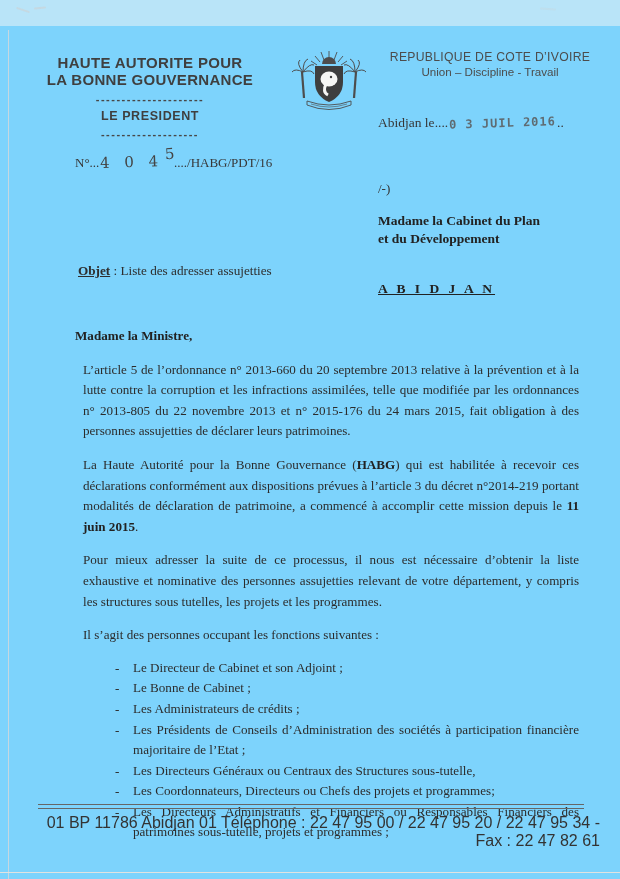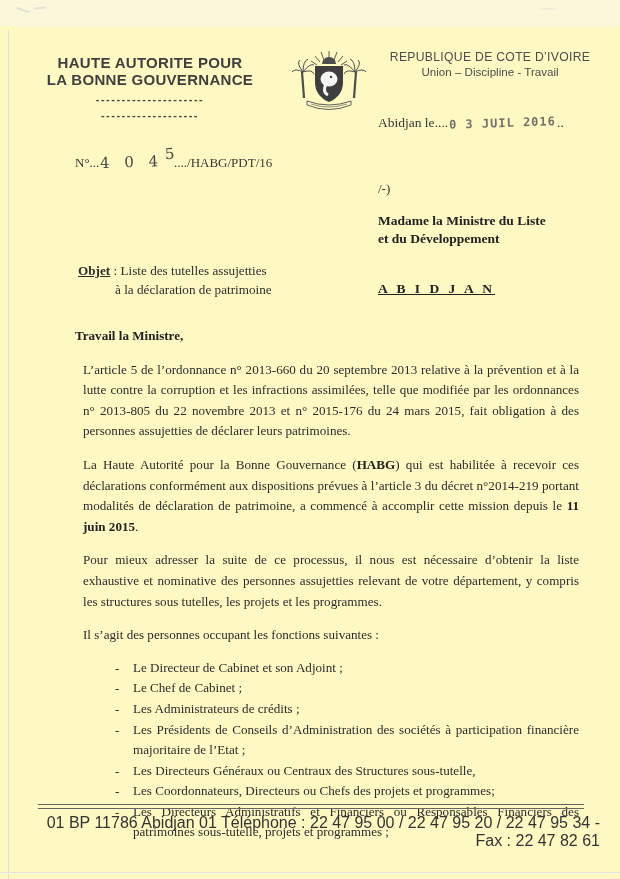--- a/index.html
+++ b/index.html
@@ -1,19 +1,19 @@
 <!DOCTYPE html>
 <html><head>
 <meta charset="utf-8">
 <style>
   html,body{margin:0;padding:0;background:#ffffff;}
   .page{
     position:relative;
     width:620px;height:879px;
-    background:#fef9c3;
+    background:#7dd3fc;
     font-family:"Liberation Serif", serif;
     color:#2e2e2e;
     overflow:hidden;
   }
   
   .scan-edge-left{position:absolute;left:8px;top:30px;width:1px;height:849px;background:#d8d8d8;opacity:.8;}
   .scan-edge-bottom{position:absolute;left:0;top:872px;width:620px;height:1px;background:#e2e2e0;}
   .scan-top-band{position:absolute;left:0;top:0;width:620px;height:26px;background:#f5f5f4;opacity:.5;}
   .pencil-mark{position:absolute;background:#cfcfcf;opacity:.55;border-radius:2px;}
   .pm1{left:16px;top:9px;width:14px;height:2px;transform:rotate(18deg);}
@@ -86,20 +86,21 @@
   <div class="pencil-mark pm1"></div>
   <div class="pencil-mark pm2"></div>
   <div class="pencil-mark pm3"></div>
 
   <div class="lh-left">
     <div class="org-name">
       <div>HAUTE AUTORITE POUR</div>
       <div>LA BONNE GOUVERNANCE</div>
     </div>
     <div class="dash-sep">---------------------</div>
+    <div class="president">LE PRESIDENT</div>
     <div class="dash-sep">-------------------</div>
   </div>
 
   <div class="ref-line">
     <span>N°</span><span>...</span><span class="hw">4 0 4</span><span class="hw-raised">5</span><span>....</span><span>/HABG/PDT/16</span>
   </div>
 
   <div class="emblem">
     <svg width="82" height="66" viewBox="0 0 82 66" xmlns="http://www.w3.org/2000/svg">
       <g stroke="#4d4d4d" stroke-width="1" fill="none">
@@ -138,45 +139,44 @@
     <div class="motto">Union – Discipline - Travail</div>
   </div>
 
   <div class="date-line">
     <span>Abidjan le</span><span>....</span><span class="stamp">0 3 JUIL 2016</span><span>..</span>
   </div>
 
   <div class="recipient">
     <div class="recipient-mark">/-)</div>
     <div class="recipient-name">
-      <div>Madame la Ministre du Liste</div>
+      <div>Madame la Cabinet du Plan</div>
       <div>et du Développement</div>
     </div>
     <div class="recipient-city">A B I D J A N</div>
   </div>
 
   <div class="subject">
-    <div><span class="subject-label">Objet</span><span> : </span><span>Liste des tutelles assujetties</span></div>
-    <div class="subject-line2">à la déclaration de patrimoine</div>
+    <div><span class="subject-label">Objet</span><span> : </span><span>Liste des adresser assujetties</span></div>
   </div>
 
   <div class="letter-body">
-    <div class="salutation">Travail la Ministre,</div>
+    <div class="salutation">Madame la Ministre,</div>
     <p>L’article 5 de l’ordonnance n° 2013-660 du 20 septembre 2013 relative à la prévention et à la lutte contre la corruption et les infractions assimilées, telle que modifiée par les ordonnances n° 2013-805 du 22 novembre 2013 et n° 2015-176 du 24 mars 2015, fait obligation à des personnes assujetties de déclarer leurs patrimoines.</p>
     <p><span>La Haute Autorité pour la Bonne Gouvernance (</span><span class="bold">HABG</span><span>) qui est habilitée à recevoir ces déclarations conformément aux dispositions prévues à l’article 3 du décret n°2014-219 portant modalités de déclaration de patrimoine, a commencé à accomplir cette mission depuis le </span><span class="bold">11 juin 2015</span><span>.</span></p>
     <p>Pour mieux adresser la suite de ce processus, il nous est nécessaire d’obtenir la liste exhaustive et nominative des personnes assujetties relevant de votre département, y compris les structures sous tutelles, les projets et les programmes.</p>
     <p class="list-intro">Il s’agit des personnes occupant les fonctions suivantes :</p>
     <ul class="duties">
       <li>
           <span class="dash">-</span>
           <span class="li-text">Le Directeur de Cabinet et son Adjoint ;</span>
         </li>
       <li>
           <span class="dash">-</span>
-          <span class="li-text">Le Chef de Cabinet ;</span>
+          <span class="li-text">Le Bonne de Cabinet ;</span>
         </li>
       <li>
           <span class="dash">-</span>
           <span class="li-text">Les Administrateurs de crédits ;</span>
         </li>
       <li>
           <span class="dash">-</span>
           <span class="li-text">Les Présidents de Conseils d’Administration des sociétés à participation financière majoritaire de l’Etat ;</span>
         </li>
       <li>

